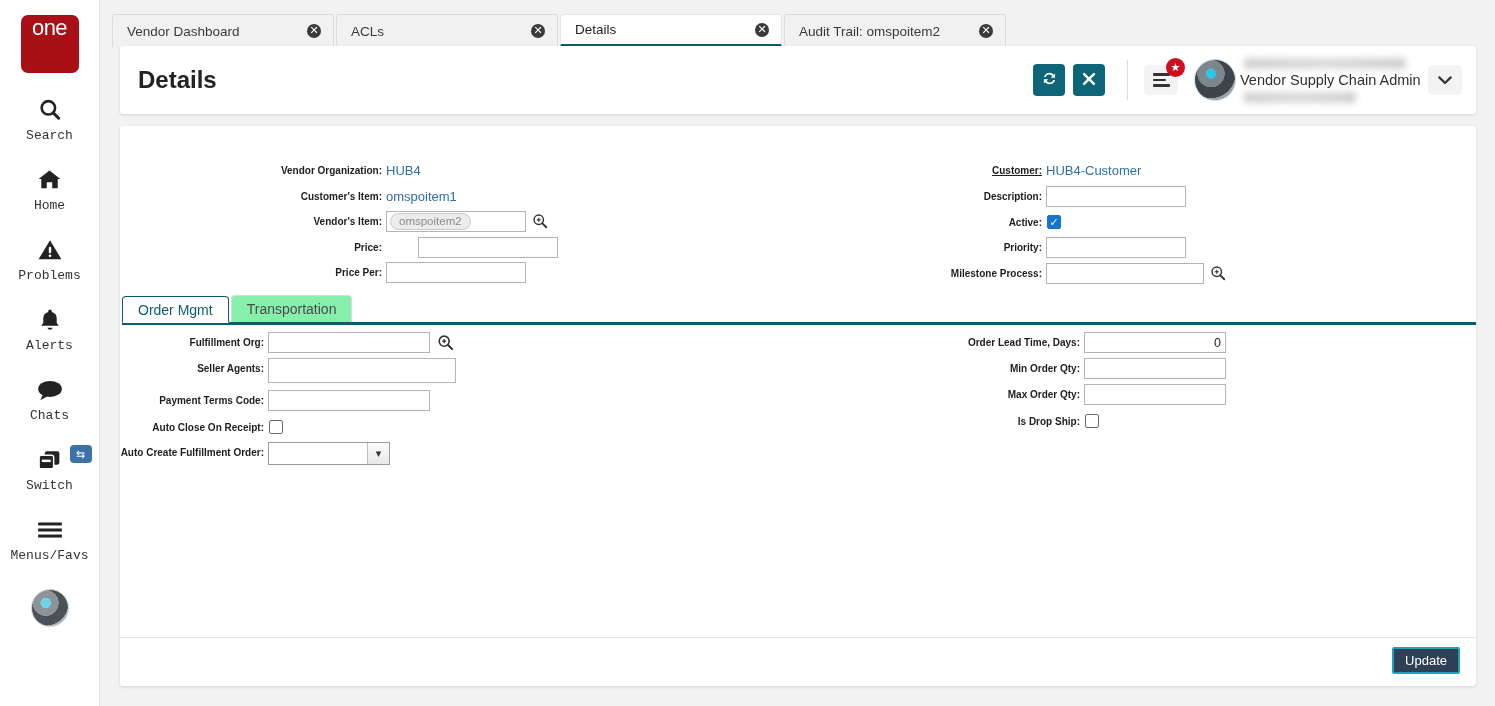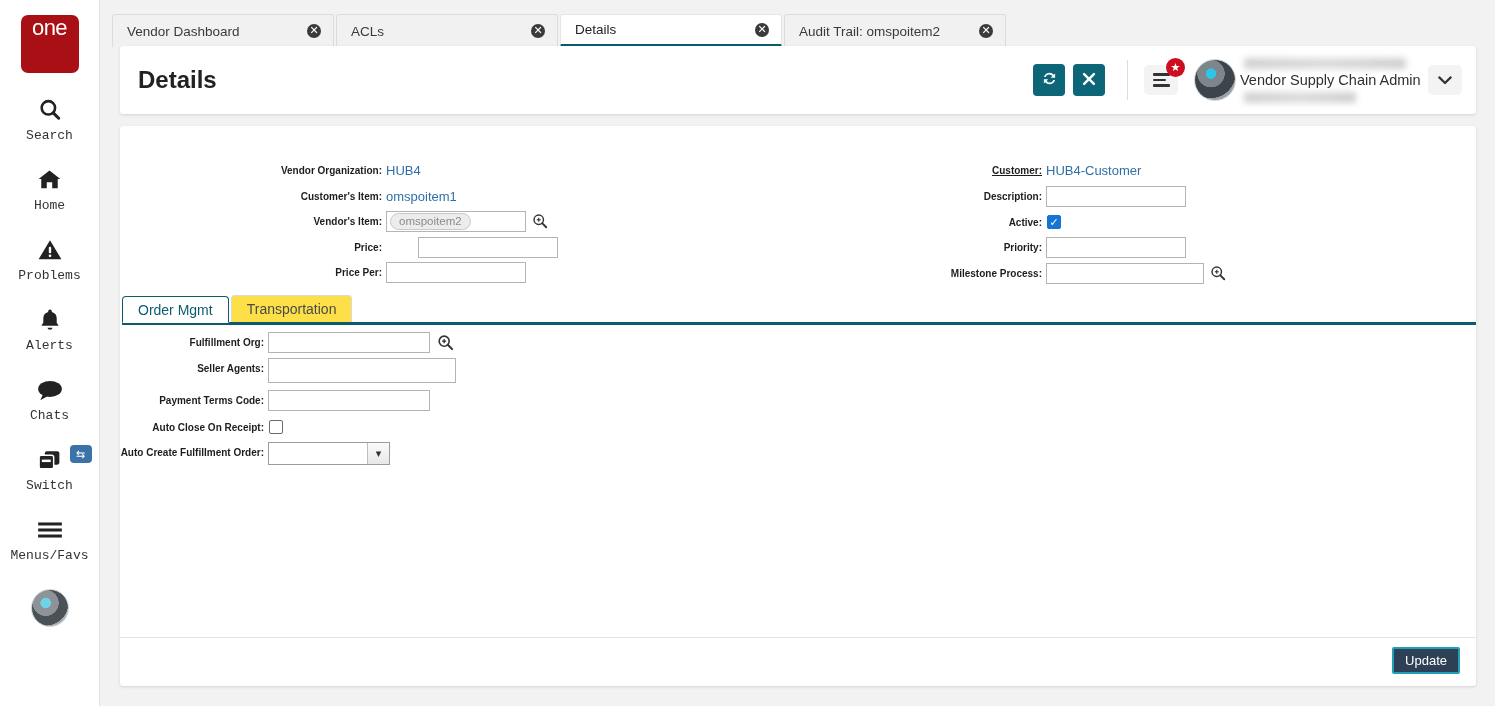--- a/index.html
+++ b/index.html
@@ -181,21 +181,21 @@
   
   #inner-tabs {
     position: absolute; left: 2px; top: 172px; width: 1354px;
     height: 27px; display: flex; align-items: flex-end;
     border-bottom: 3px solid #0c5c70;
   }
   .itab {
     height: 27px; padding: 0 15px; font-size: 14px;
     display: flex; align-items: center; cursor: pointer;
     border-radius: 4px 4px 0 0; margin-right: 2px;
-    background: #fde047; border: 1px solid #dadada; border-bottom: none; color: #4a4a4a;
+    background: #86efac; border: 1px solid #dadada; border-bottom: none; color: #4a4a4a;
   }
   .itab.active {
     background: #fff; color: #0c5c70;
     border: 1px solid #0c5c70; border-bottom: 1px solid #fff;
     position: relative; top: 1px;
   }
 
   
   #card-footer {
     position: absolute; left: 0; bottom: 0; width: 100%; height: 49px;
@@ -478,17 +478,39 @@
 
     <div class="frow">
       <div class="flabel" style="width:144px;">Auto Create Fulfillment Order:</div>
       <div class="fselect" style="width:122px;">
         <div class="sel-body"></div>
         <div class="sel-arrow">▾</div>
       </div>
     </div>
   </div>
 
+  <div class="fgrid" style="left:690px; top:206px;">
+
+    <div class="frow" style="margin-bottom:5px;">
+      <div class="flabel" style="width:270px;">Order Lead Time, Days:</div>
+      <input class="finput" style="width: 142px; text-align: right;" value="0">
+    </div>
+
+    <div class="frow" style="margin-bottom:5px;">
+      <div class="flabel" style="width:270px;">Min Order Qty:</div>
+      <input class="finput" style="width: 142px; text-align: right;" value="">
+    </div>
+
+    <div class="frow" style="margin-bottom:6px;">
+      <div class="flabel" style="width:270px;">Max Order Qty:</div>
+      <input class="finput" style="width: 142px; text-align: right;" value="">
+    </div>
+
+    <div class="frow">
+      <div class="flabel" style="width:270px;">Is Drop Ship:</div>
+      <span class="fcheck"></span>
+    </div>
+  </div>
 
   <div id="card-footer">
     <button id="update-button">Update</button>
   </div>
 </div>
 
 </body></html>

